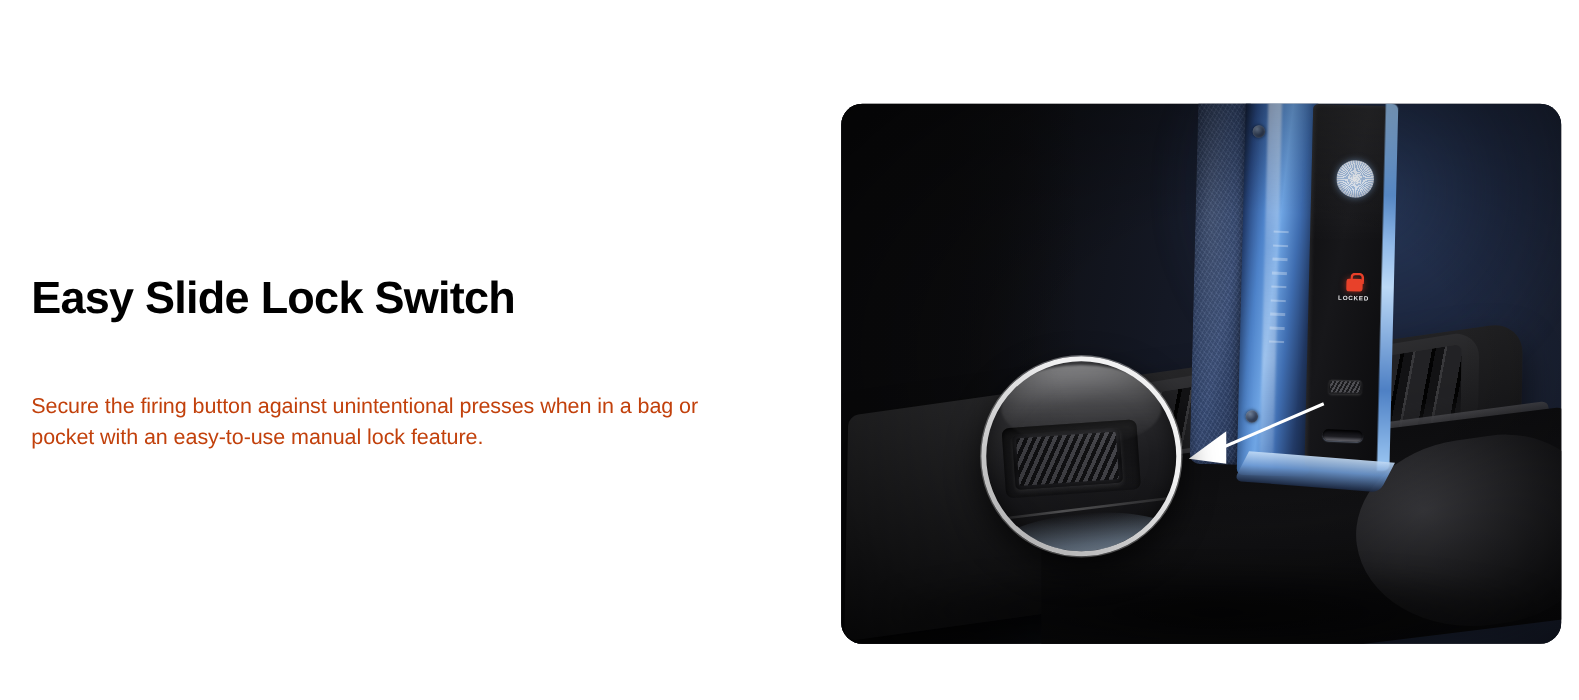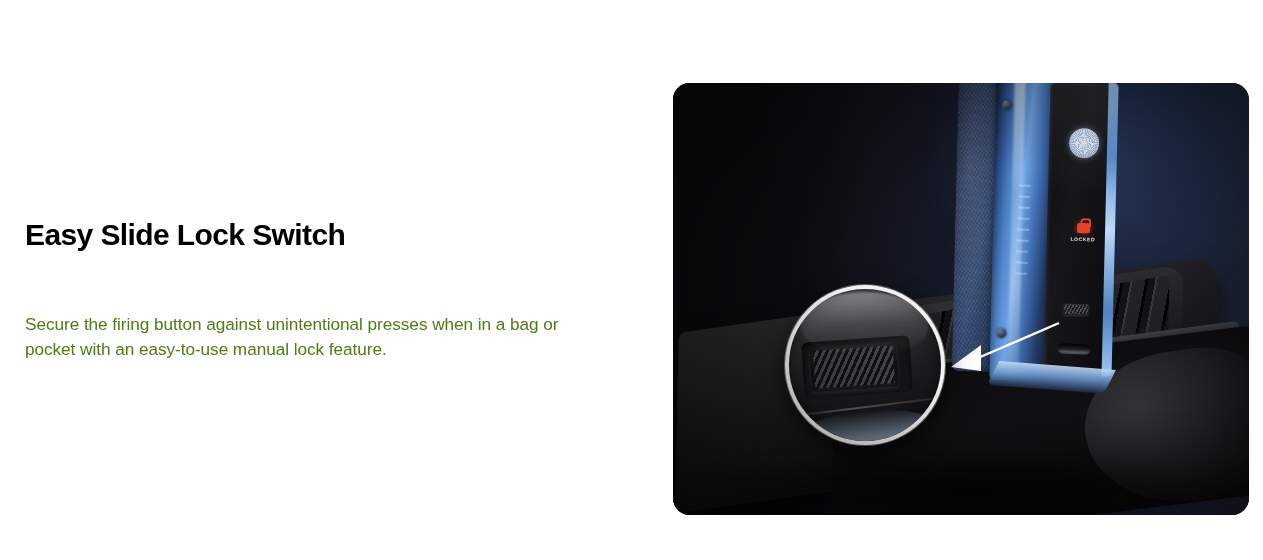--- a/index.html
+++ b/index.html
@@ -23,37 +23,37 @@
     top: 0;
     width: 600px;
     height: 560px;
   }
   .headline {
     position: absolute;
     top: 218px;
     left: 0;
     margin: 0;
     font-family: "Liberation Sans", sans-serif;
-    font-size: 30px;
+    font-size: 36px;
     font-weight: 700;
     letter-spacing: -0.6px;
     color: #000000;
     line-height: 1.12;
     white-space: nowrap;
   }
   .subcopy {
     position: absolute;
     top: 312px;
     left: 0;
     margin: 0;
     width: 565px;
     font-family: "Liberation Sans", sans-serif;
     font-size: 17.2px;
     font-weight: 400;
-    color: #4d7c0f;
+    color: #c2410c;
     line-height: 1.44;
     letter-spacing: -0.05px;
   }
 
   
   .photo-panel {
     position: absolute;
     left: 673px;
     top: 83px;
     width: 576px;

